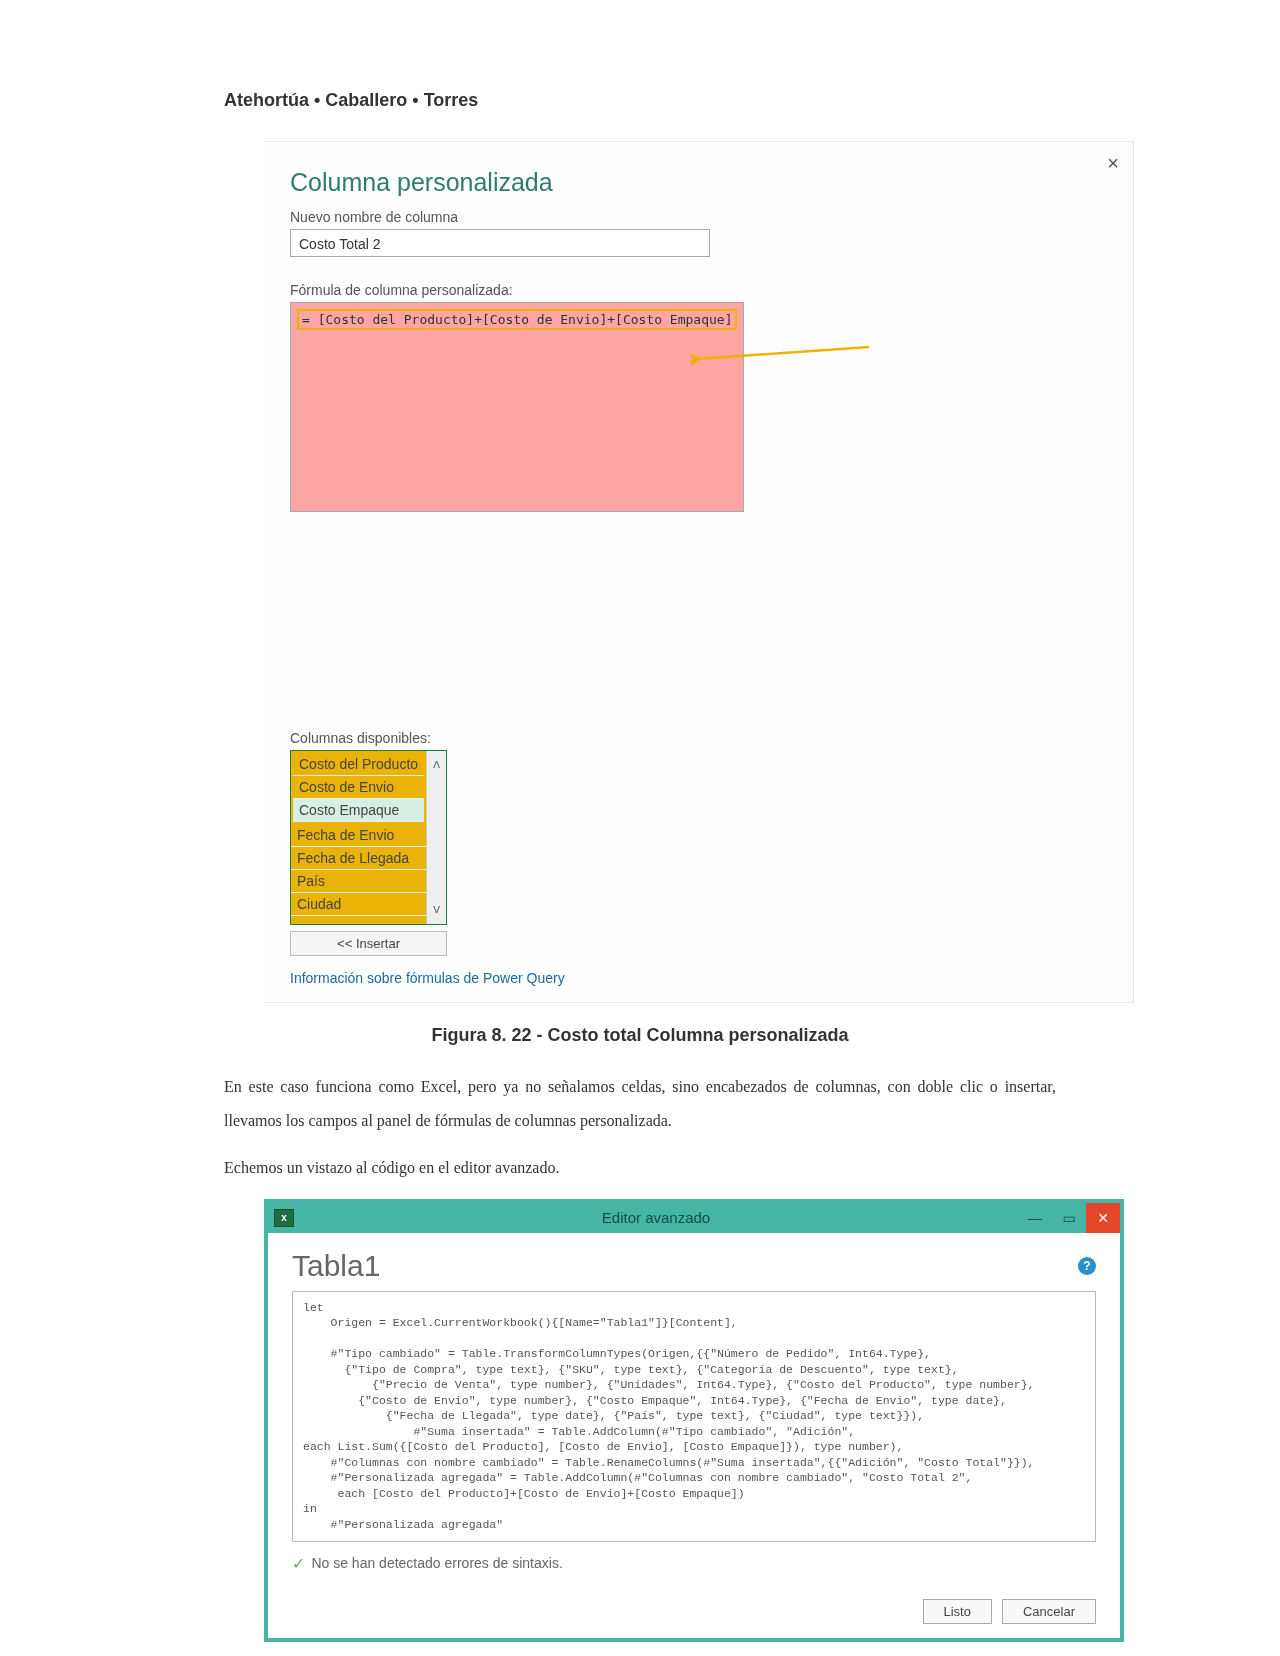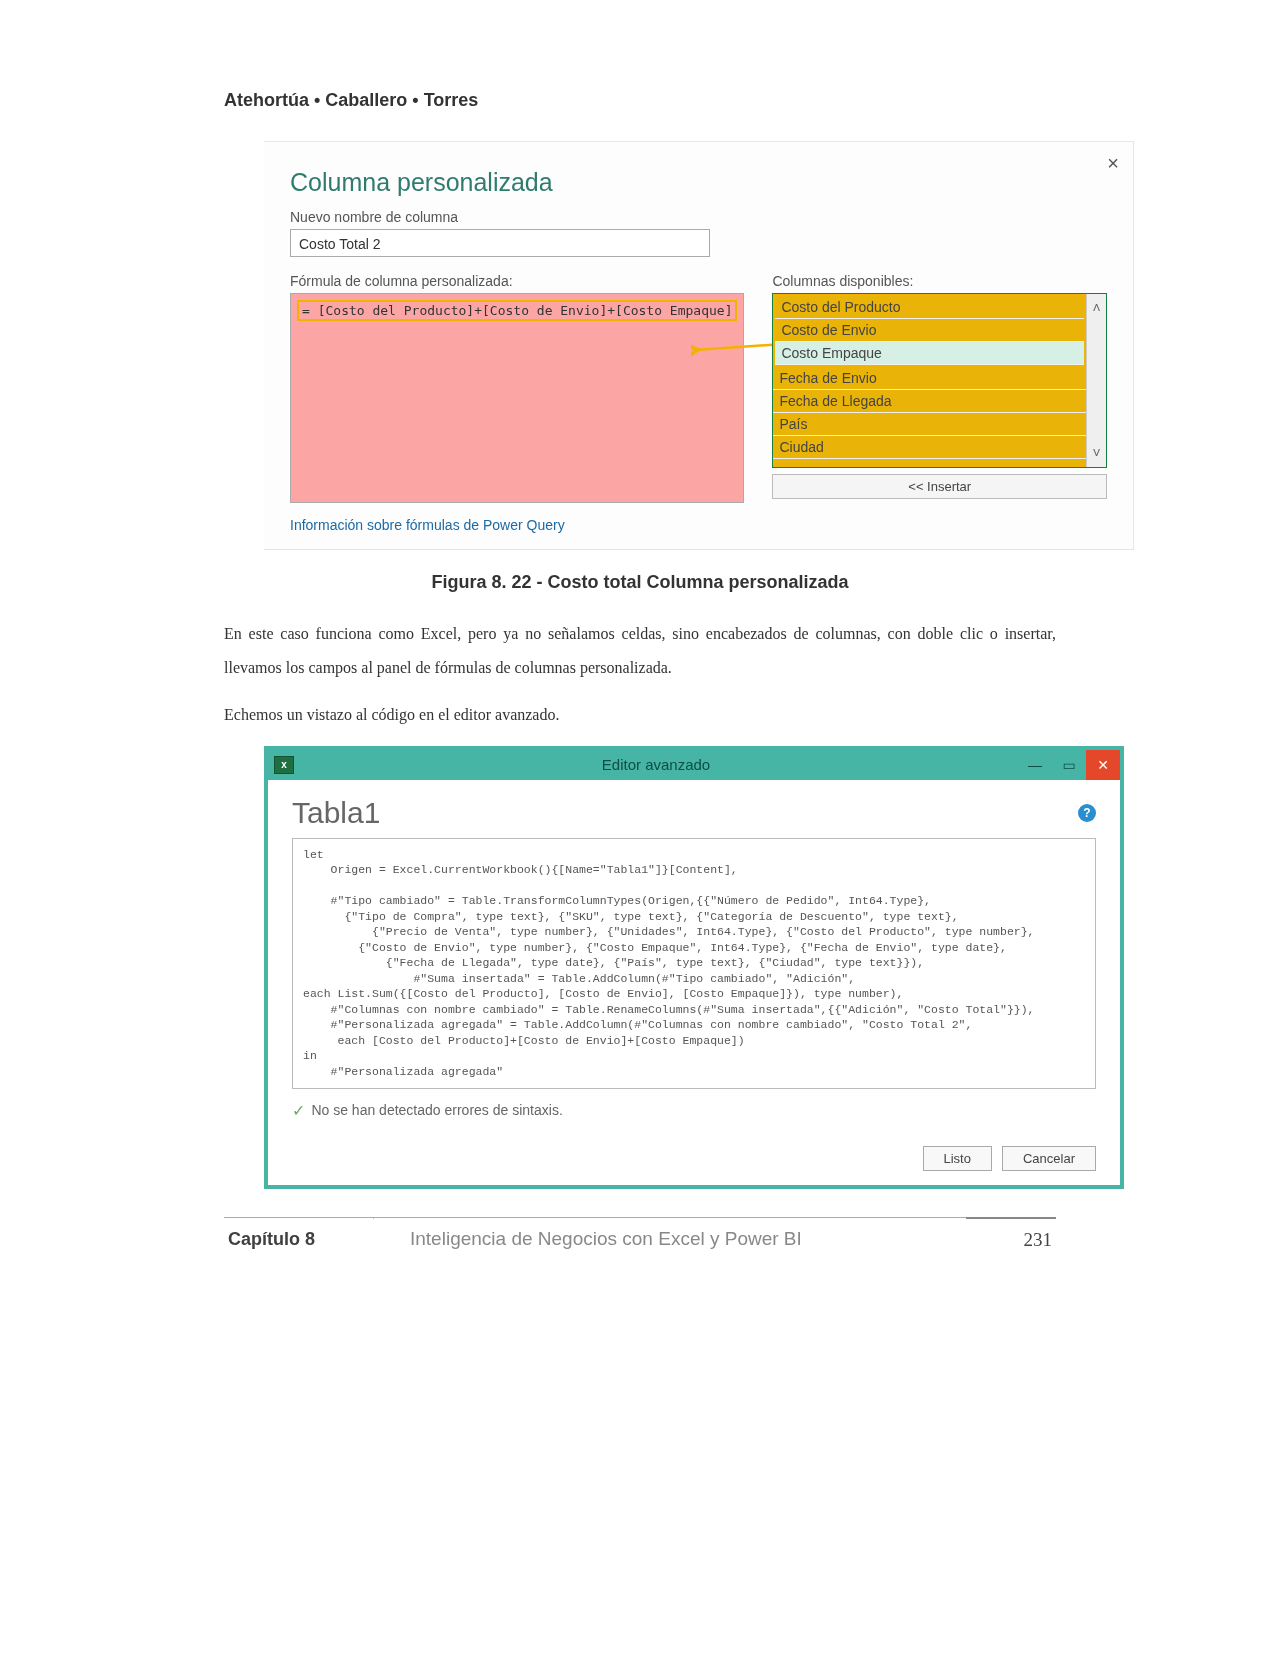--- a/index.html
+++ b/index.html
@@ -58,21 +58,22 @@
     font-size: 14px;
     background: #fff;
     height: 28px;
     line-height: 20px;
   }
   .name-input { width: 420px; }
   .cols2 {
     display: flex;
     gap: 28px;
     align-items: flex-start;
-    margin-top: 10px;
+    margin-top: 19px;
+    flex-direction: column;
   }
   .formula-wrap { flex: 0 0 420px; position: relative; }
   .formula-box {
     border: 1px solid #aaa;
     background: #fca5a5;
     height: 210px;
     padding: 6px 6px;
     font-family: Consolas, monospace;
     font-size: 13px;
     position: relative;

